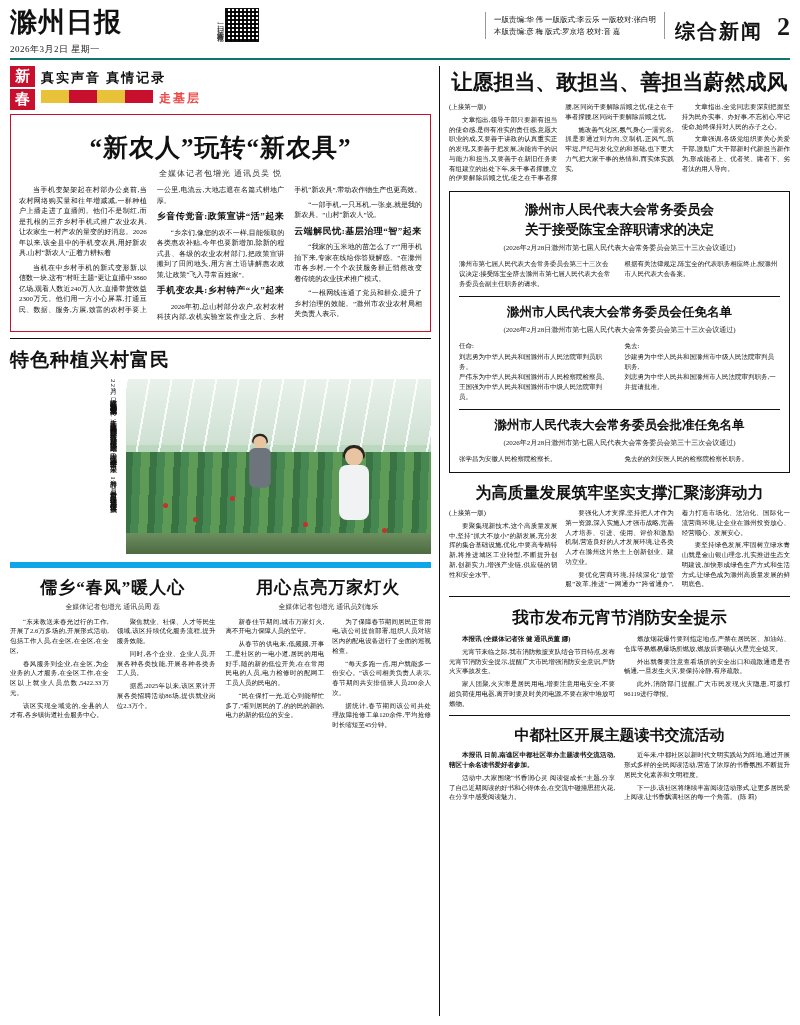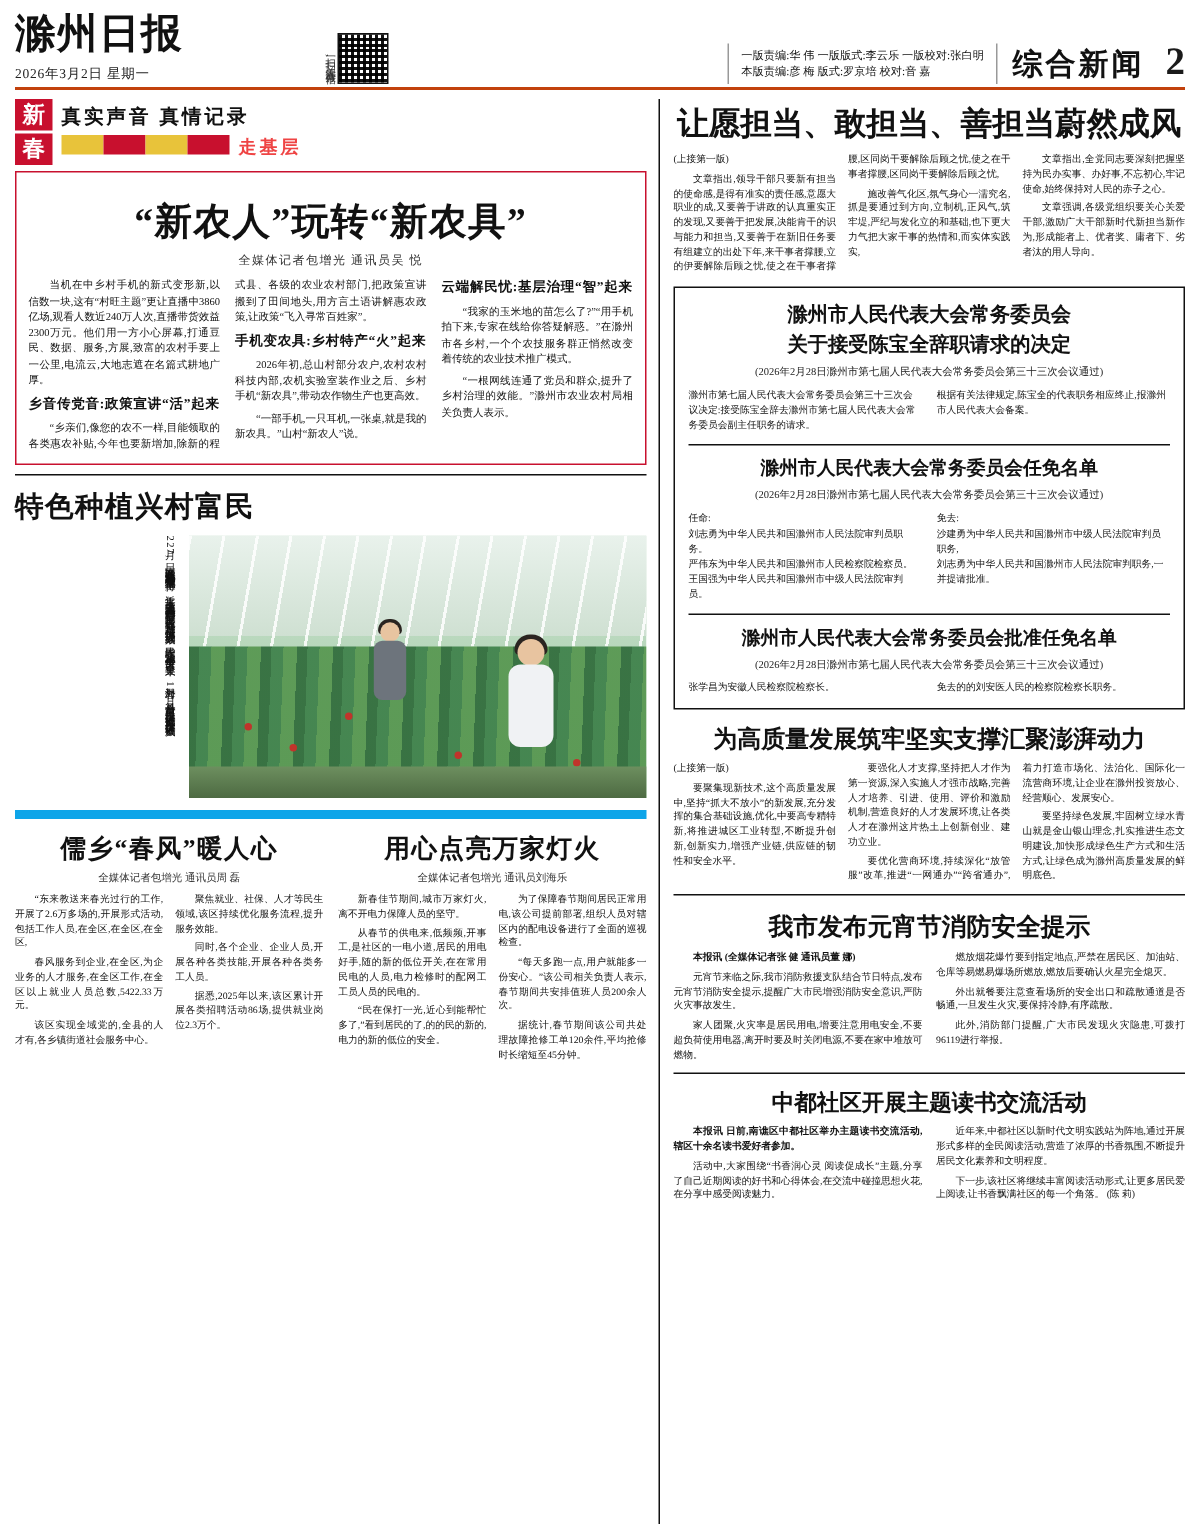--- a/index.html
+++ b/index.html
@@ -7,21 +7,21 @@
   body {
     width: 800px; height: 1025px;
     background: #ffffff;
     font-family: "Liberation Serif", "DejaVu Serif", serif;
     color: #111;
     overflow: hidden;
   }
   .page { position: relative; width: 800px; height: 1025px; padding: 8px 10px; }
 
   
-  .masthead { display:flex; align-items:flex-end; height: 52px; border-bottom: 2px solid #c2410c; padding-bottom:2px; }
+  .masthead { display:flex; align-items:flex-start; height: 52px; border-bottom: 2px solid #0f766e; padding-bottom:2px; }
   .logo-block { width: 195px; }
   .paper-title {
     font-family: "Liberation Serif", serif;
     font-size: 27px; font-weight: bold; letter-spacing: 1px;
     color: #111; line-height: 1.05; white-space: nowrap;
   }
   .paper-date { font-size: 9px; color:#222; margin-top: 7px; letter-spacing:.5px; }
   .qr-wrap { display:flex; align-items:center; margin-left: 8px; }
   .qr-code { width: 34px; height: 34px; background:
       repeating-linear-gradient(0deg,#111 0 2px,#fff 2px 4px),
@@ -164,20 +164,21 @@
             <span class="banner-zou">走基层</span>
           </div>
         </div>
       </div>
 
       <div class="boxed">
         <div class="headline-main">“新农人”玩转“新农具”</div>
         <div class="byline">全媒体记者包增光  通讯员吴  悦</div>
 
         <div class="cols3">
+          <p>当手机变架架起在村部办公桌前,当农村网络购买量和往年增减减,一群种植户上播走进了直播间。他们不是制红,而是扎根的三齐乡村手机式推广农业农具,让农家生一村产农的量变的好消息。2026年以来,该全县中的手机变农具,用好新农具,山村“新农人”正着力耕耘着</p>
           <p>当机在中乡村手机的新式变形新,以信数一块,这有“村旺主题”更让直播中3860亿场,观看人数近240万人次,直播带货效益2300万元。他们用一方小心屏幕,打通豆民、数据、服务,方展,致富的农村手要上一公里,电流云,大地志遮在名篇式耕地广厚。</p>
           <p class="subhead">乡音传党音:政策宣讲“活”起来</p>
           <p>“乡亲们,像您的农不一样,目能领取的各类惠农补贴,今年也要新增加,除新的程式县、各级的农业农村部门,把政策宣讲搬到了田间地头,用方言土语讲解惠农政策,让政策“飞入寻常百姓家”。</p>
           <p class="subhead">手机变农具:乡村特产“火”起来</p>
           <p>2026年初,总山村部分农户,农村农村科技内部,农机实验室装作业之后、乡村手机“新农具”,带动农作物生产也更高效。</p>
           <p>“一部手机,一只耳机,一张桌,就是我的新农具。”山村“新农人”说。</p>
           <p class="subhead">云端解民忧:基层治理“智”起来</p>
           <p>“我家的玉米地的苗怎么了?”“用手机拍下来,专家在线给你答疑解惑。”在滁州市各乡村,一个个农技服务群正悄然改变着传统的农业技术推广模式。</p>
           <p>“一根网线连通了党员和群众,提升了乡村治理的效能。”滁州市农业农村局相关负责人表示。</p>
         </div>

